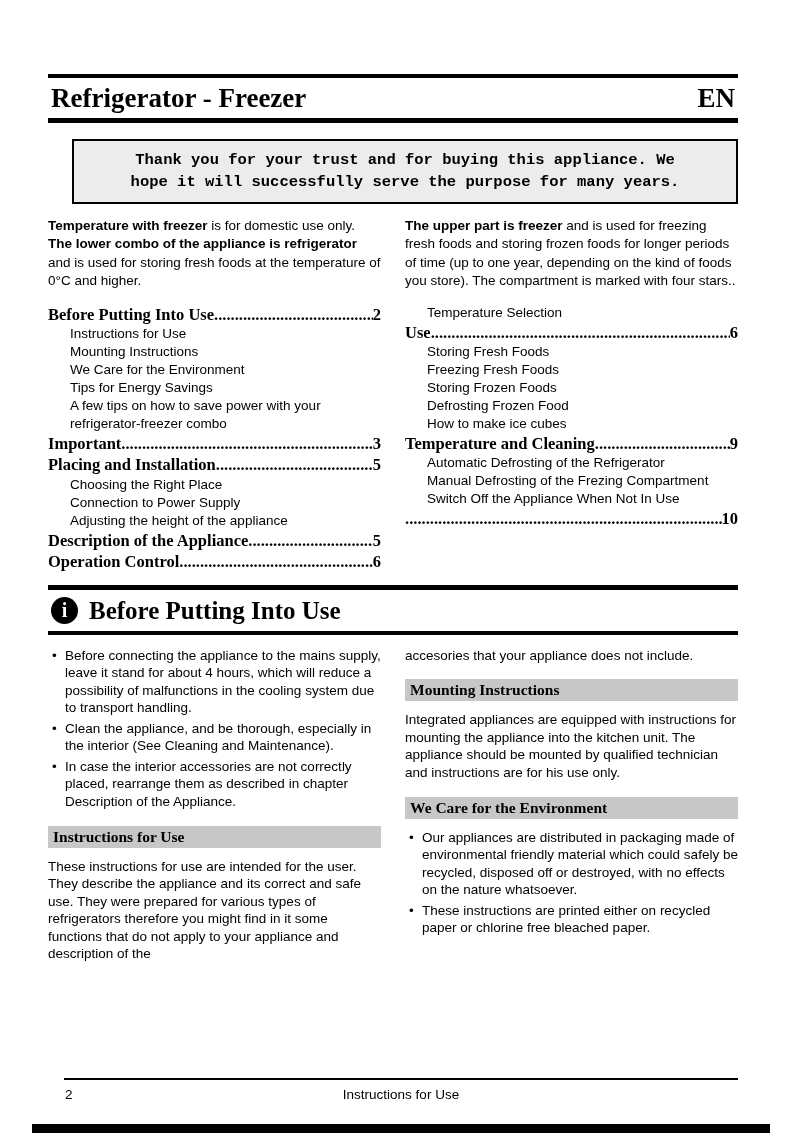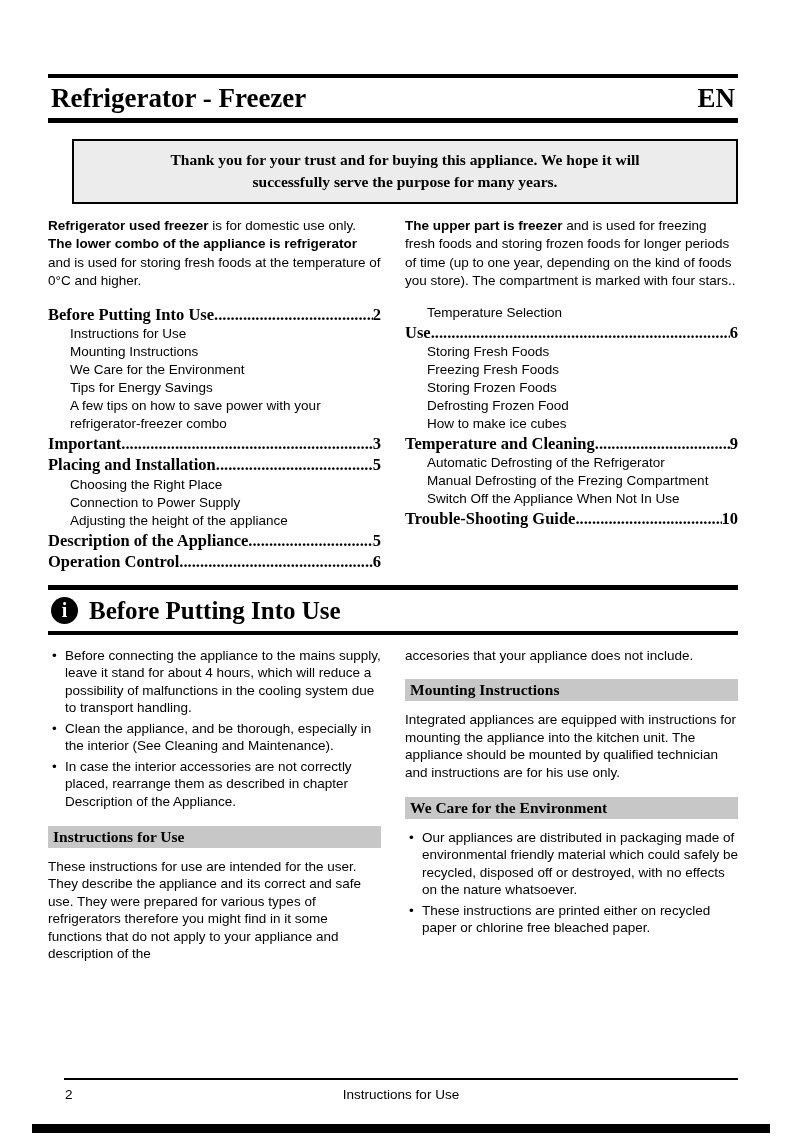--- a/index.html
+++ b/index.html
@@ -16,21 +16,21 @@
   .hdr-row {
     display:flex; justify-content:space-between; align-items:baseline;
     font-family:"Liberation Serif", serif; font-weight:bold; font-size:27px;
     padding:5px 3px 4px 3px;
   }
   .hdr-rule-bottom { height:5px; background:#000; }
 
   
   .thanks {
     margin:16px 0 0 24px; border:2px solid #000; background:#ececec;
-    font-family:Liberation Serif, serif; font-weight:bold; font-size:15.5px;
+    font-family:Liberation Mono, monospace; font-weight:bold; font-size:15.5px;
     text-align:center; line-height:1.45; padding:8px 56px;
   }
 
   
   .cols { display:flex; gap:24px; }
   .col { flex:1; min-width:0; }
 
   .intro { margin-top:13px; font-size:13.5px; line-height:1.37; }
   .intro p { margin:0; }
 
@@ -94,21 +94,21 @@
         <span>Refrigerator - Freezer</span>
         <span>EN</span>
       </div>
       <div class="hdr-rule-bottom"></div>
     </div>
 
     <div class="thanks">Thank you for your trust and for buying this appliance. We hope it will successfully serve the purpose for many years.</div>
 
     <div class="cols intro">
       <div class="col">
-        <p><b>Refrigerator used freezer</b><span> is for domestic use only.</span></p>
+        <p><b>Temperature with freezer</b><span> is for domestic use only.</span></p>
         <p><b>The lower combo of the appliance is refrigerator</b><span> and is used for storing fresh foods at the temperature of 0°C and higher.</span></p>
       </div>
       <div class="col">
         <p><b>The upper part is freezer</b><span> and is used for freezing fresh foods and storing frozen foods for longer periods of time (up to one year, depending on the kind of foods you store). The compartment is marked with four stars..</span></p>
       </div>
     </div>
 
     <div class="cols toc">
       <div class="col">
         <div class="toc-h">
@@ -159,21 +159,20 @@
         <div class="toc-s">How to make ice cubes</div>
         <div class="toc-h">
             <span class="lbl">Temperature and Cleaning </span>
             <span class="dots">................................................................................................</span>
             <span class="pg">9</span>
           </div>
         <div class="toc-s">Automatic Defrosting of the Refrigerator</div>
         <div class="toc-s">Manual Defrosting of the Frezing Compartment</div>
         <div class="toc-s">Switch Off the Appliance When Not In Use</div>
         <div class="toc-h">
-            <span class="lbl">Trouble-Shooting Guide</span>
             <span class="dots">................................................................................................</span>
             <span class="pg">10</span>
           </div>
       </div>
     </div>
 
     <div class="sec">
       <div class="sec-rule-top"></div>
       <div class="sec-row">
         <span class="info-icon">i</span>

